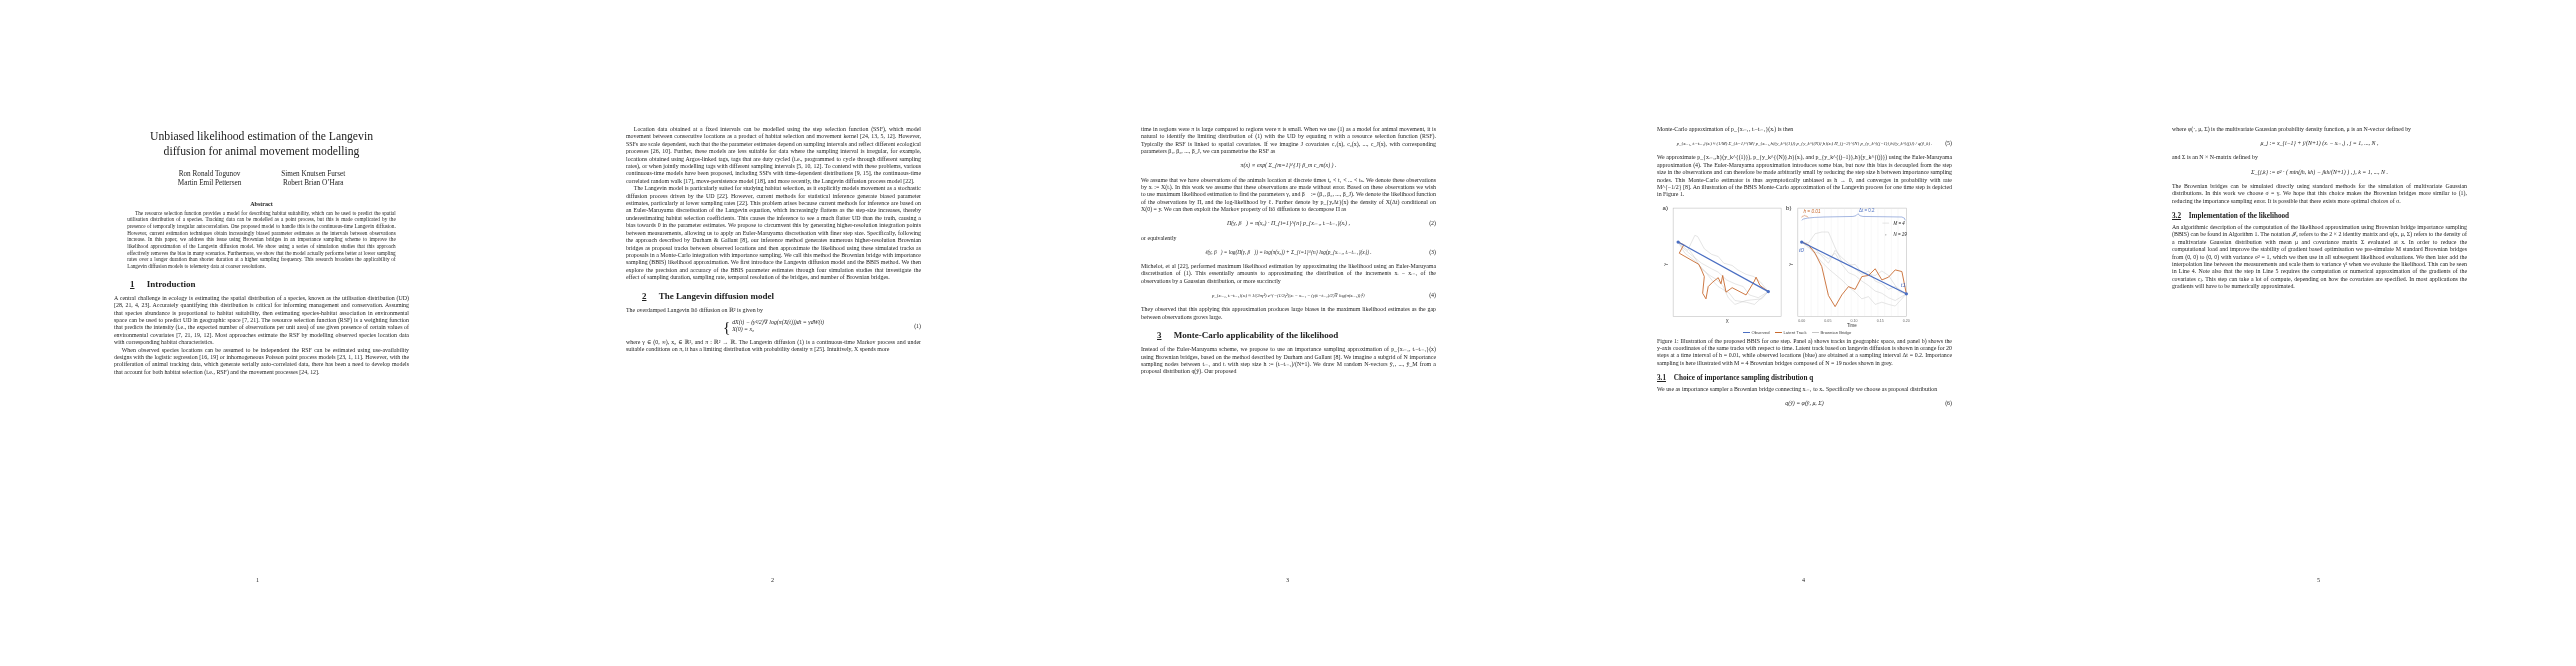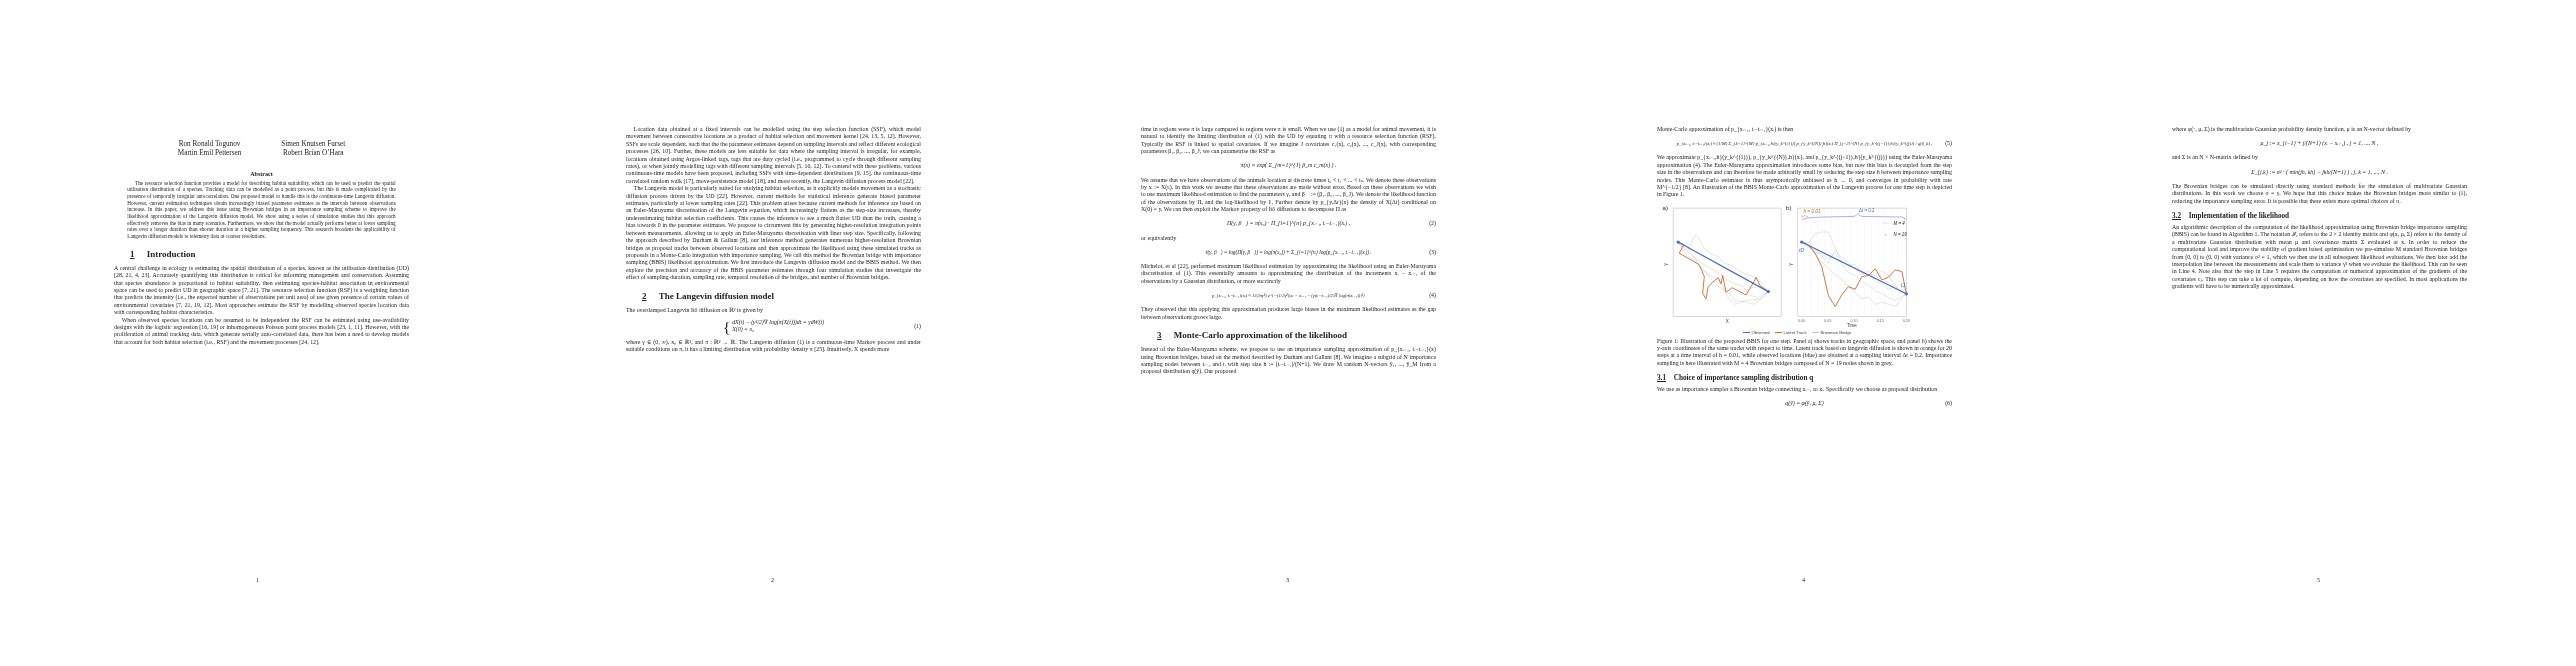--- a/index.html
+++ b/index.html
@@ -30,20 +30,24 @@
 </style>
 </head>
 <body>
 
 <div class="arxiv">
     <span>arXiv:2510.24539v1  [stat.ME]  28 Oct 2025</span>
   </div>
 
 <div class="page" style="left:0">
   <div class="col p1col" style="top:129px">
+    <div class="title">
+      <div>Unbiased likelihood estimation of the Langevin</div>
+      <div>diffusion for animal movement modelling</div>
+    </div>
     <div class="authors">
       <div>
         <div>Ron Ronald Togunov</div>
         <div>Martin Emil Pettersen</div>
       </div>
       <div>
         <div>Simen Knutsen Furset</div>
         <div>Robert Brian O’Hara</div>
       </div>
     </div>
@@ -90,21 +94,21 @@
     <div class="eq">
         <span style="font-size:5.3px">ℓ(γ, β⃗) = log(Π(γ, β⃗)) = log(π(x₀)) + Σ_{i=1}^{n} log(p_{xᵢ₋₁, tᵢ−tᵢ₋₁}(xᵢ)) .</span>
         <span class="eqno">(3)</span>
       </div>
     <p class="noind">Michelot, et al [22], performed maximum likelihood estimation by approximating the likelihood using an Euler-Maruyama discretisation of (1). This essentially amounts to approximating the distribution of the increments xᵢ − xᵢ₋₁ of the observations by a Gaussian distribution, or more succinctly</p>
     <div class="eq">
         <span style="font-size:4.7px">p_{xᵢ₋₁, tᵢ−tᵢ₋₁}(xᵢ) ≈ 1/(2πγ²) e^{−(1/2γ²)|xᵢ − xᵢ₋₁ − (γ(tᵢ−tᵢ₋₁)/2)∇ log(π(xᵢ₋₁))|²}</span>
         <span class="eqno">(4)</span>
       </div>
     <p class="noind">They observed that this applying this approximation produces large biases in the maximum likelihood estimates as the gap between observations grows large.</p>
-    <h2><span class="num">3</span><span>Monte-Carlo approximation of the likelihood</span></h2>
+    <h2><span class="num">3</span><span>Monte-Carlo applicability of the likelihood</span></h2>
     <p class="noind">Instead of the Euler-Maruyama scheme, we propose to use an importance sampling approximation of p_{xᵢ₋₁, tᵢ−tᵢ₋₁}(x) using Brownian bridges, based on the method described by Durham and Gallant [8]. We imagine a subgrid of N importance sampling nodes between tᵢ₋₁ and tᵢ with step size h := (tᵢ−tᵢ₋₁)/(N+1). We draw M random N-vectors ŷ₁, ..., ŷ_M from a proposal distribution q(ŷ). Our proposed</p>
   </div>
   <div class="pageno">3</div>
 </div>
 
 <div class="page" style="left:1546px">
   <div class="col">
     <p class="noind">Monte-Carlo approximation of p_{xᵢ₋₁, tᵢ−tᵢ₋₁}(xᵢ) is then</p>
     <div class="eq">
         <span style="font-size:4.7px">p_{xᵢ₋₁, tᵢ−tᵢ₋₁}(xᵢ) ≈ (1/M) Σ_{k=1}^{M} p_{xᵢ₋₁,h}(y_k^{(1)}) p_{y_k^{(N)},h}(xᵢ) Π_{j=2}^{N} p_{y_k^{(j−1)},h}(y_k^{(j)}) / q(ŷ_k) .</span>

